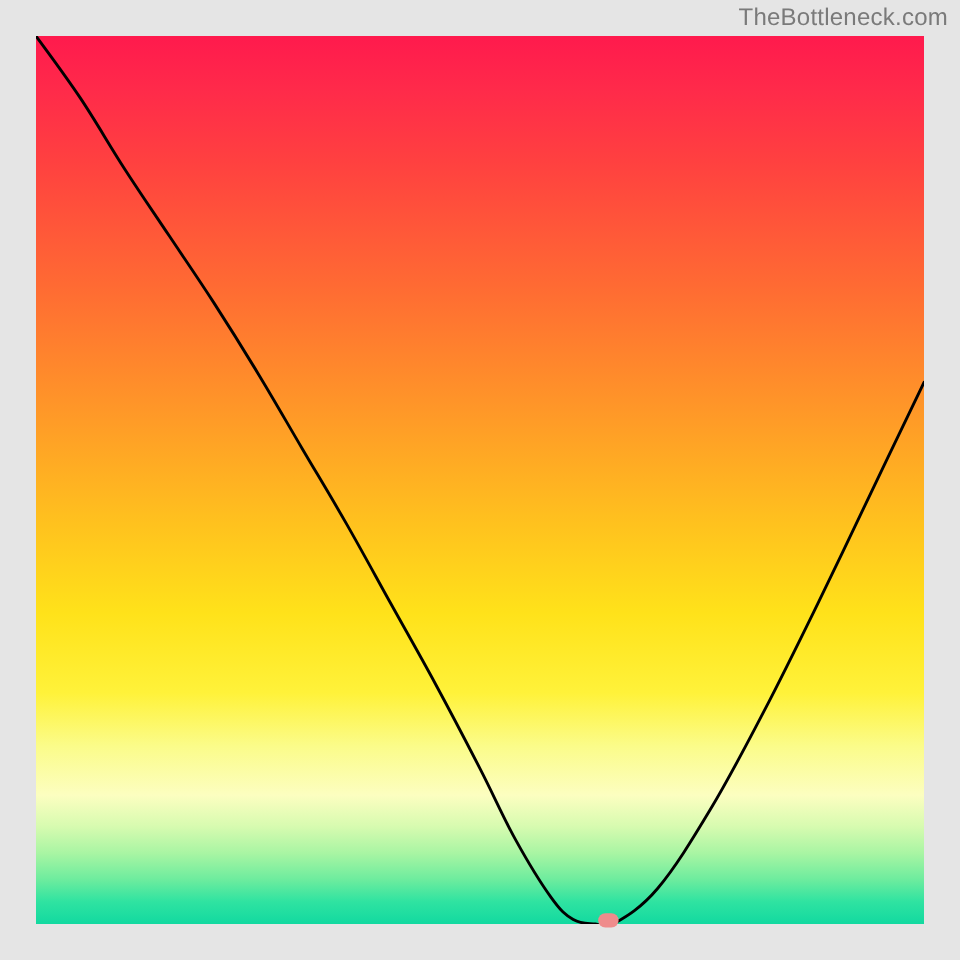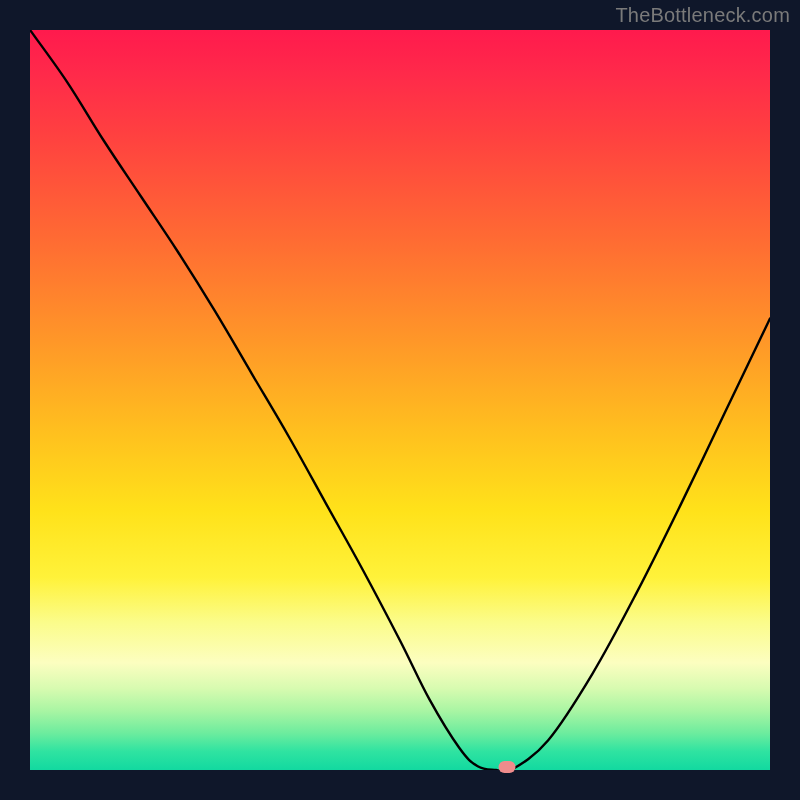--- a/index.html
+++ b/index.html
@@ -8,21 +8,21 @@
     width: 800px;
     height: 800px;
     background: #000;
     font-family: Arial, Helvetica, sans-serif;
     overflow: hidden;
   }
   .frame {
     position: relative;
     width: 800px;
     height: 800px;
-    background: #0f172a;
+    background: #e5e5e5;
   }
   .plot {
     position: absolute;
     left: 30px;
     top: 30px;
     width: 740px;
     height: 740px;
     
     background: linear-gradient(to bottom,
       #ff1a4d 0%,

